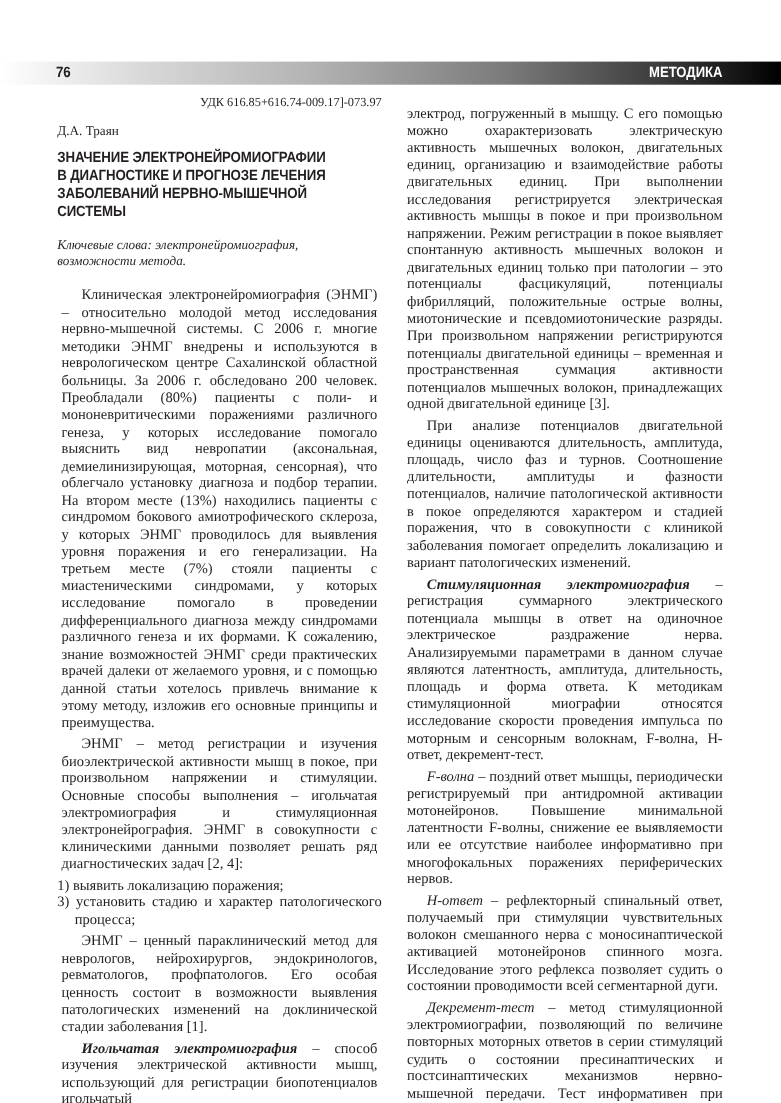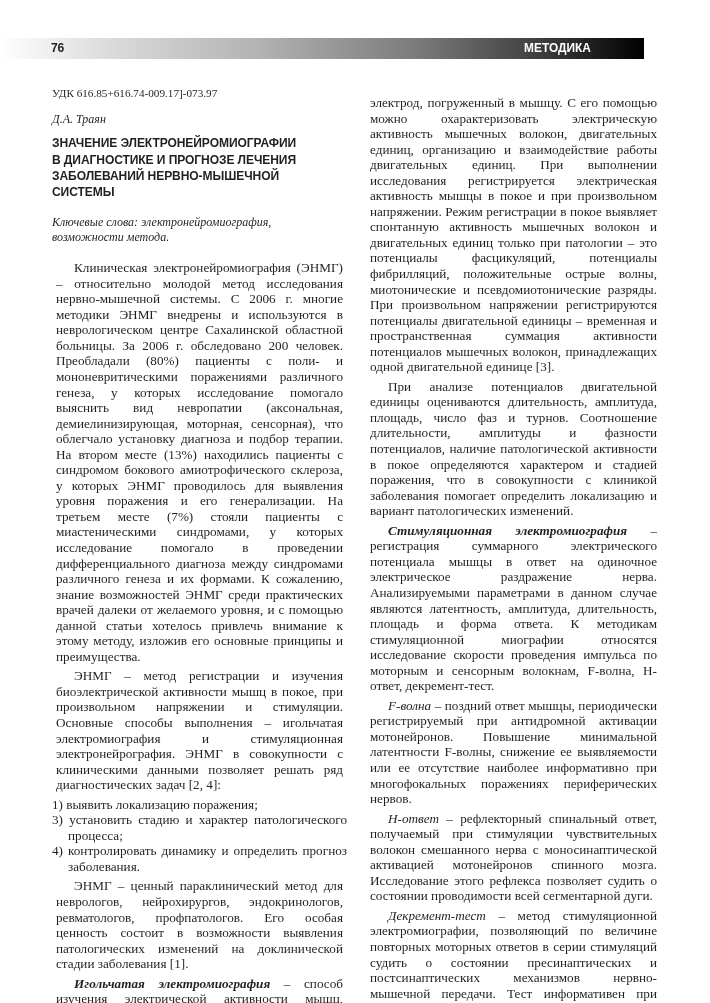--- a/index.html
+++ b/index.html
@@ -1,28 +1,28 @@
 <!DOCTYPE html>
 <html><head>
 <meta charset="utf-8">
 <style>
   html, body { margin: 0; padding: 0; background: #ffffff; }
   body { width: 710px; height: 1003px; position: relative; overflow: hidden;
          font-family: "Liberation Serif", "DejaVu Serif", serif; color: #231f20; }
-  .header-bar { position: absolute; left: 0; top: 38px; width: 644px; height: 21px;
+  .header-bar { position: absolute; left: 0; top: 56px; width: 710px; height: 21px;
     background: linear-gradient(to right, #ffffff 0%, #d9d9d9 18%, #b3b3b3 40%, #7a7a7a 65%, #3a3a3a 85%, #000000 100%); }
   .page-num { position: absolute; left: 51px; top: 2px; font-family: "Liberation Sans", sans-serif;
     font-weight: bold; font-size: 13.5px; color: #231f20; letter-spacing: -0.3px; transform: scaleX(0.9); transform-origin: left; }
   .section { position: absolute; right: 53px; top: 2px; font-family: "Liberation Sans", sans-serif;
     font-weight: bold; font-size: 13.5px; color: #ffffff; transform: scaleX(0.88); transform-origin: right; }
   .col { position: absolute; width: 295px; font-size: 13.2px; line-height: 15.55px; }
   .col-left { left: 52px; top: 86px; }
   .col-right { left: 366px; top: 91px; }
-  .udc { font-size: 11.2px; margin: 0 0 10px 0; }
-  .author { font-style: italic; font-size: 12px; margin: 0 0 8px 0; }
+  .udc { font-size: 11.2px; margin: 0 0 10px 0; text-align: right; }
+  .author { font-size: 12px; margin: 0 0 8px 0; }
   .title { font-family: "Liberation Sans", sans-serif; font-weight: bold; font-size: 13.4px; line-height: 16.4px;
     margin: 0 0 14px 0; transform: scaleX(0.9); transform-origin: left; width: 330px; letter-spacing: -0.1px; }
   .affil { font-size: 12.2px; line-height: 15.5px; margin: 0 0 12px 0; }
   .keywords { font-style: italic; font-size: 12px; line-height: 15.2px; margin: 0 0 15px 0; }
   p.body { margin: 4px; text-align: justify; text-indent: 18px; hyphens: manual; }
   p.body.noindent { text-indent: 0; }
   ol.tasks { margin: 0; padding: 0; list-style: none; }
   ol.tasks li { padding-left: 16px; text-indent: -16px; text-align: justify; }
   .term-bi { font-weight: bold; font-style: italic; }
   .term-i { font-style: italic; }
@@ -47,21 +47,20 @@
   <div class="keywords">
     <div>Ключевые слова: электронейромиография,</div>
     <div>возможности метода.</div>
   </div>
 
   <p class="body">Клиническая электронейромиография (ЭНМГ) – относительно молодой метод исследования нервно-мышечной системы. С 2006 г. многие методики ЭНМГ внедрены и используются в неврологическом центре Сахалинской областной больницы. За 2006 г. обследовано 200 человек. Преобладали (80%) пациенты с поли- и мононевритическими поражениями различного генеза, у которых исследование помогало выяснить вид невропатии (аксональная, демиелинизирующая, моторная, сенсорная), что облегчало установку диагноза и подбор терапии. На втором месте (13%) находились пациенты с синдромом бокового амиотрофического склероза, у которых ЭНМГ проводилось для выявления уровня поражения и его генерализации. На третьем месте (7%) стояли пациенты с миастеническими синдромами, у которых исследование помогало в проведении дифференциального диагноза между синдромами различного генеза и их формами. К сожалению, знание возможностей ЭНМГ среди практических врачей далеки от желаемого уровня, и с помощью данной статьи хотелось привлечь внимание к этому методу, изложив его основные принципы и преимущества.</p>
   <p class="body">ЭНМГ – метод регистрации и изучения биоэлектрической активности мышц в покое, при произвольном напряжении и стимуляции. Основные способы выполнения – игольчатая электромиография и стимуляционная электронейрография. ЭНМГ в совокупности с клиническими данными позволяет решать ряд диагностических задач [2, 4]:</p>
   <ol class="tasks">
     <li>1) выявить локализацию поражения;</li>
     <li>3) установить стадию и характер патологического процесса;</li>
-    <li>4) контролировать динамику и определить прогноз заболевания.</li>
   </ol>
   <p class="body">ЭНМГ – ценный параклинический метод для неврологов, нейрохирургов, эндокринологов, ревматологов, профпатологов. Его особая ценность состоит в возможности выявления патологических изменений на доклинической стадии заболевания [1].</p>
   <p class="body"><span class="term-bi">Игольчатая электромиография</span><span> – способ изучения электрической активности мышц, использующий для регистрации биопотенциалов игольчатый</span></p>
 </div>
 
 <div class="col col-right">
   <p class="body noindent">электрод, погруженный в мышцу. С его помощью можно охарактеризовать электрическую активность мышечных волокон, двигательных единиц, организацию и взаимодействие работы двигательных единиц. При выполнении исследования регистрируется электрическая активность мышцы в покое и при произвольном напряжении. Режим регистрации в покое выявляет спонтанную активность мышечных волокон и двигательных единиц только при патологии – это потенциалы фасцикуляций, потенциалы фибрилляций, положительные острые волны, миотонические и псевдомиотонические разряды. При произвольном напряжении регистрируются потенциалы двигательной единицы – временная и пространственная суммация активности потенциалов мышечных волокон, принадлежащих одной двигательной единице [3].</p>
   <p class="body">При анализе потенциалов двигательной единицы оцениваются длительность, амплитуда, площадь, число фаз и турнов. Соотношение длительности, амплитуды и фазности потенциалов, наличие патологической активности в покое определяются характером и стадией поражения, что в совокупности с клиникой заболевания помогает определить локализацию и вариант патологических изменений.</p>
   <p class="body"><span class="term-bi">Стимуляционная электромиография</span><span> – регистрация суммарного электрического потенциала мышцы в ответ на одиночное электрическое раздражение нерва. Анализируемыми параметрами в данном случае являются латентность, амплитуда, длительность, площадь и форма ответа. К методикам стимуляционной миографии относятся исследование скорости проведения импульса по моторным и сенсорным волокнам, F-волна, H-ответ, декремент-тест.</span></p>
   <p class="body"><span class="term-i">F-волна</span><span> – поздний ответ мышцы, периодически регистрируемый при антидромной активации мотонейронов. Повышение минимальной латентности F-волны, снижение ее выявляемости или ее отсутствие наиболее информативно при многофокальных поражениях периферических нервов.</span></p>

